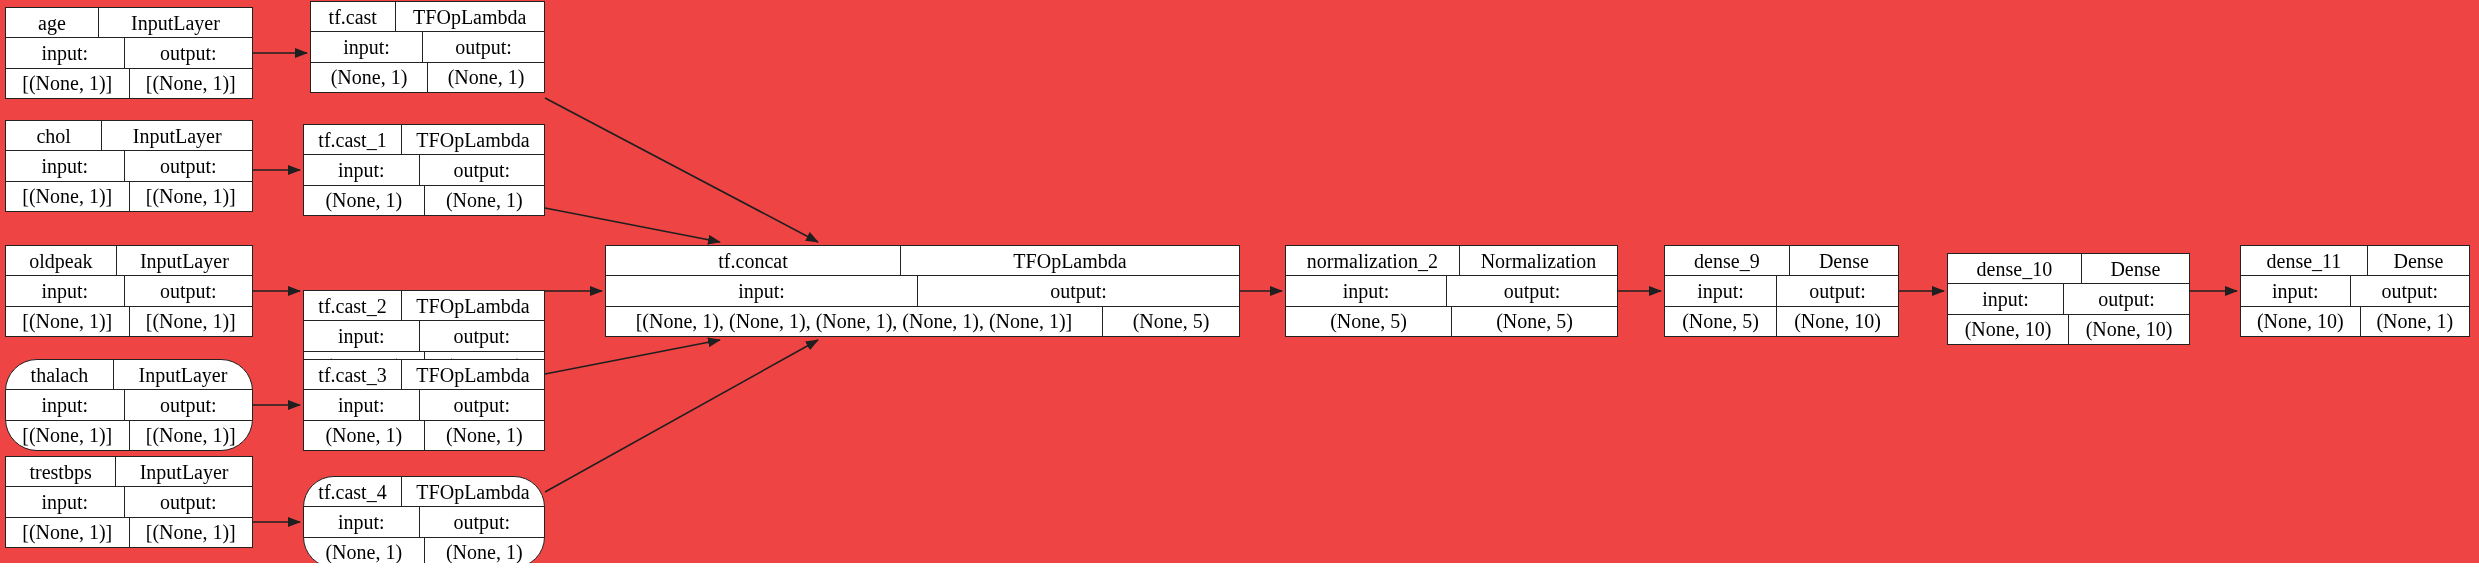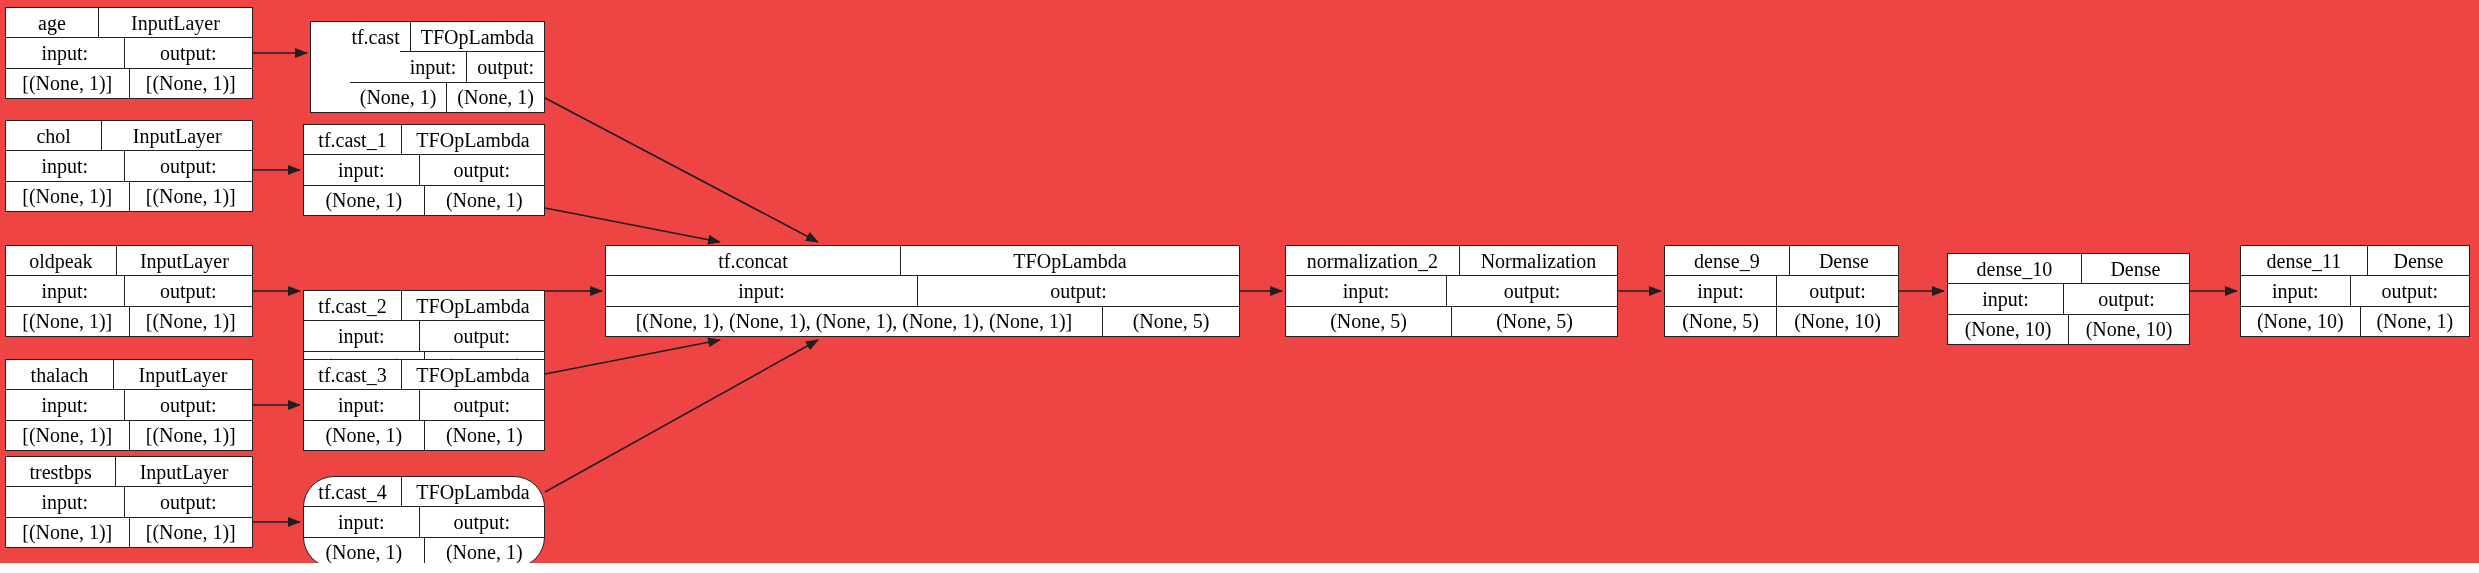--- a/index.html
+++ b/index.html
@@ -28,31 +28,31 @@
     display:flex; align-items:center; justify-content:center;
     padding:0 10px;
     white-space:nowrap;
     font-size:20px;
     line-height:1;
   }
   .cell + .cell { border-left:1.6px solid #222222; }
 
   
   #n-age      { left:5px;    top:7px;   width:248px; height:92px; }
-  #n-cast     { left:310px;  top:21px;   width:235px; height:92px;align-items:flex-end; }
+  #n-cast     { left:310px;  top:1px;   width:235px; height:92px; }
   #n-chol     { left:5px;    top:120px; width:248px; height:92px; }
   #n-cast1    { left:303px;  top:124px; width:242px; height:92px; }
   #n-oldpeak  { left:5px;    top:245px; width:248px; height:92px; }
   #n-cast2    { left:303px;  top:245px; width:242px; height:92px;margin-top:45px; }
   #n-concat   { left:605px;  top:245px; width:635px; height:92px; }
   #n-norm     { left:1285px; top:245px; width:333px; height:92px;justify-content:center; }
   #n-d9       { left:1664px; top:245px; width:235px; height:92px; }
   #n-d10      { left:1947px; top:245px; width:243px; height:92px;margin-top:8px; }
   #n-d11      { left:2240px; top:245px; width:230px; height:92px; }
-  #n-thalach  { left:5px;    top:359px; width:248px; height:92px; }
+  #n-thalach  { left:5px;    top:359px; width:248px; height:92px;border-radius:32px; }
   #n-cast3    { left:303px;  top:359px; width:242px; height:92px; }
   #n-trestbps { left:5px;    top:456px; width:248px; height:92px; }
   #n-cast4    { left:303px;  top:476px; width:242px; height:92px;border-radius:31px; }
 </style>
 </head>
 <body>
 
 <div id="canvas">
 
   <svg id="edge-layer" viewBox="0 0 2479 573">

